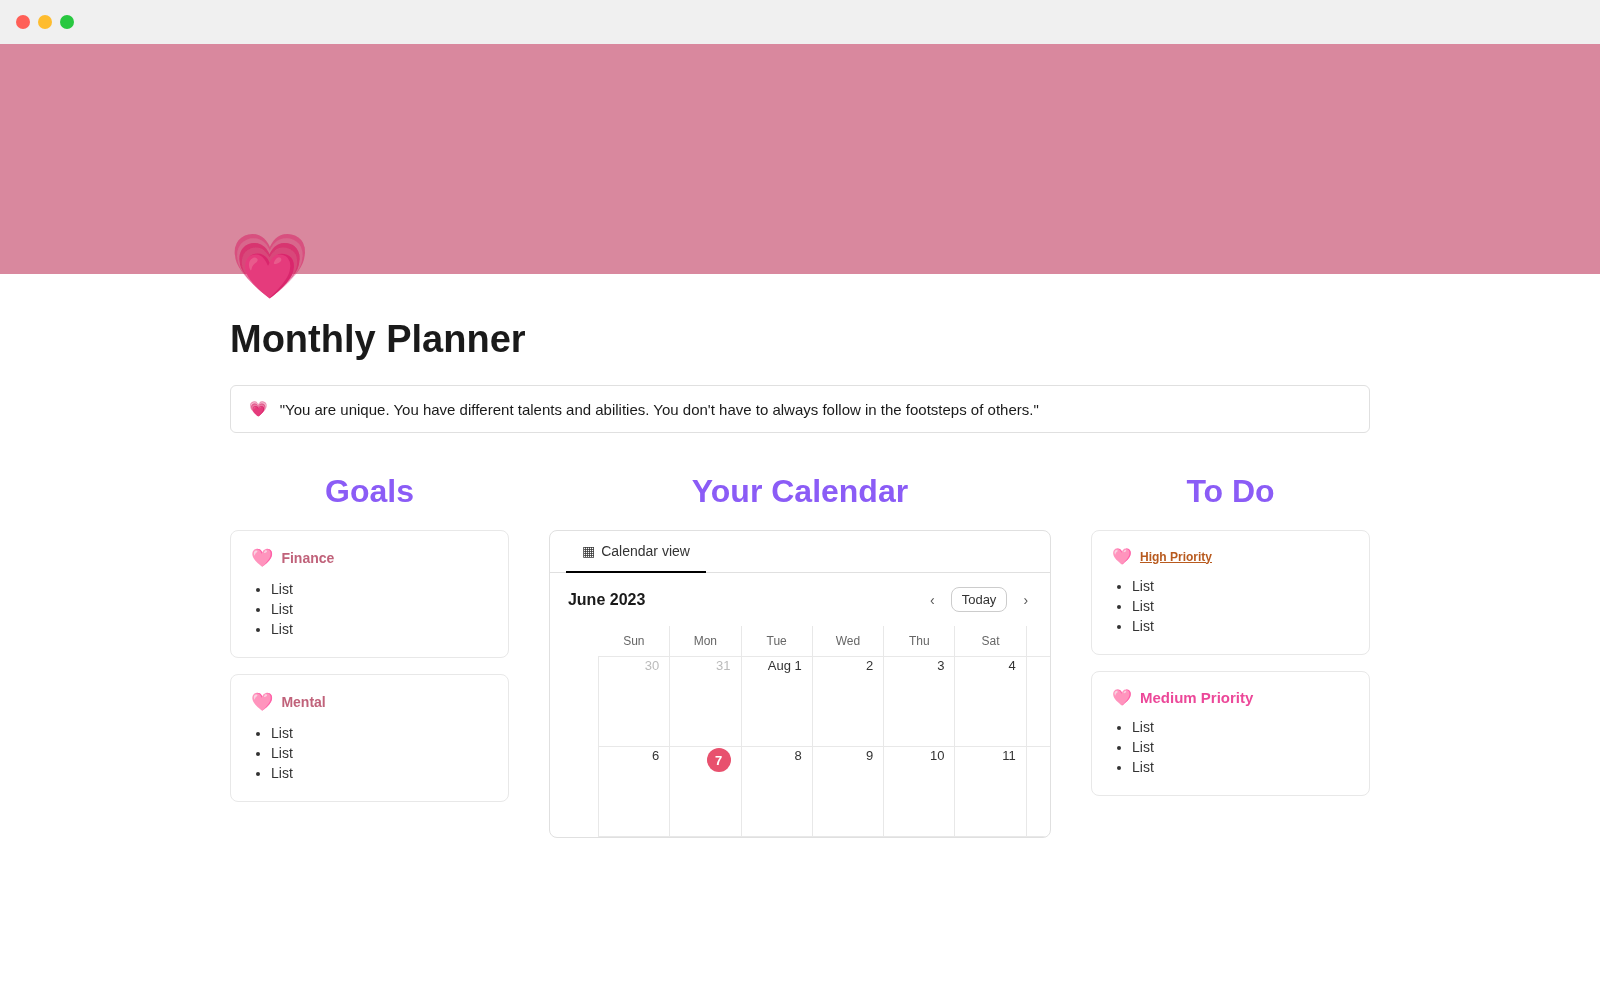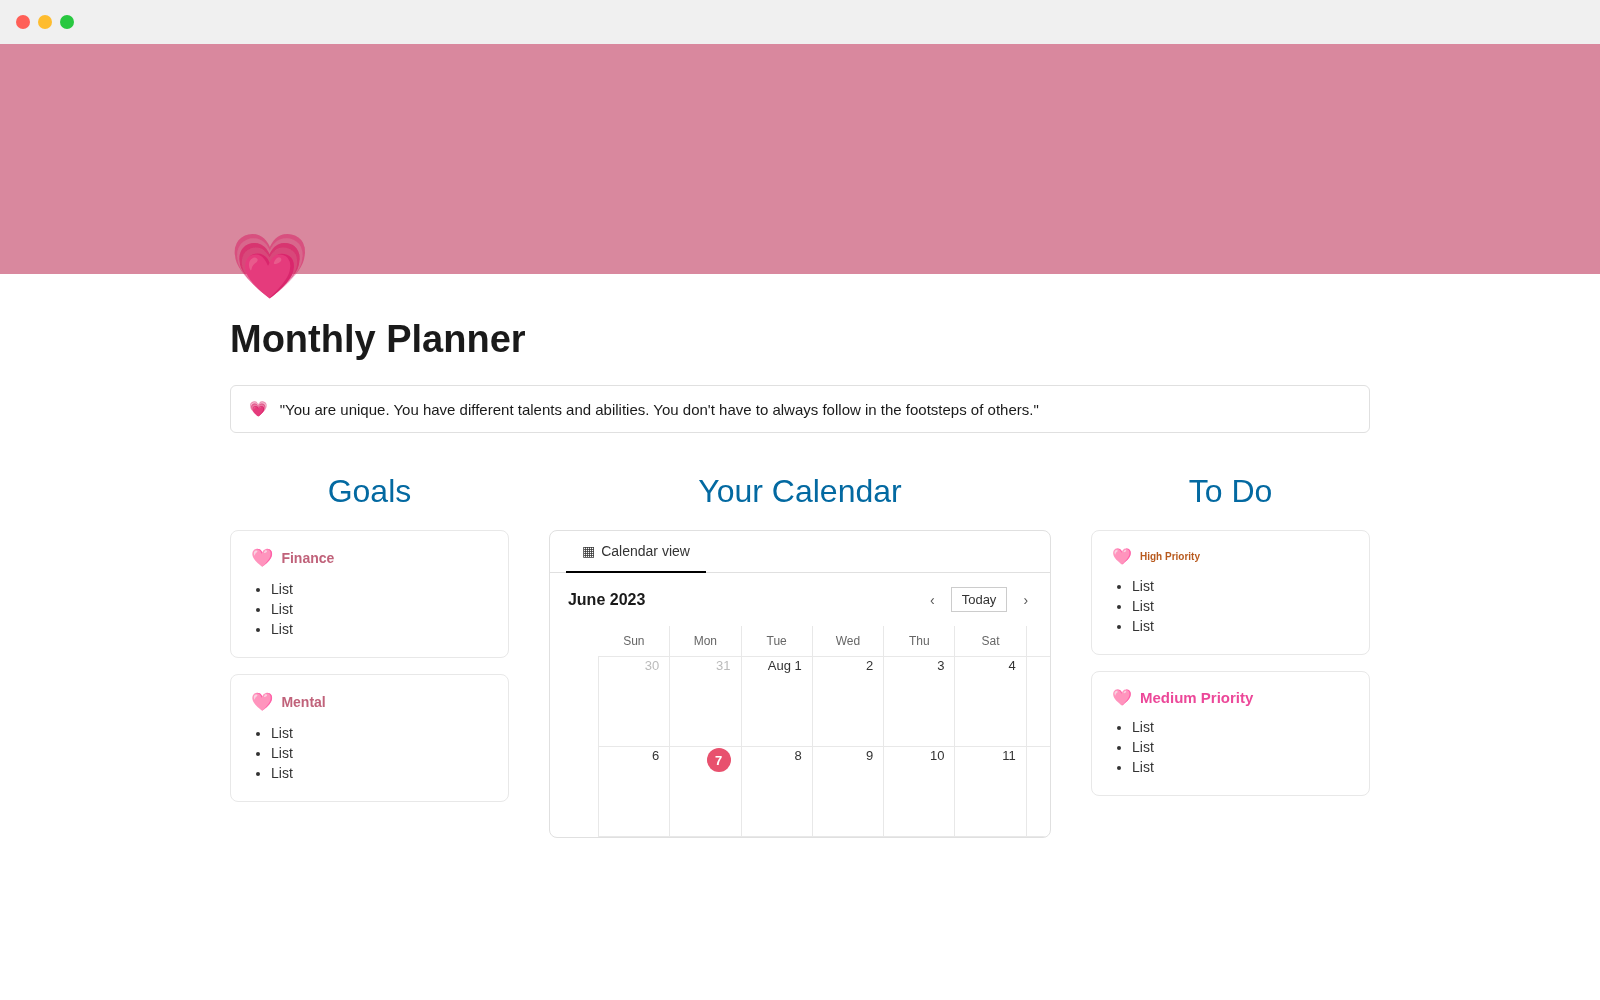--- a/index.html
+++ b/index.html
@@ -66,22 +66,22 @@
     
     .columns {
       display: grid;
       grid-template-columns: 1fr 1.8fr 1fr;
       gap: 40px;
       align-items: start;
     }
 
     .section-title {
       font-size: 32px;
-      font-weight: 400;
-      color: #0369a1;
+      font-weight: 700;
+      color: #8b5cf6;
       text-align: center;
       margin-bottom: 20px;
     }
 
     
     .card {
       border: 1px solid #e8e8e8;
       border-radius: 8px;
       padding: 16px 20px;
       margin-bottom: 16px;
@@ -163,21 +163,21 @@
 
     .calendar-nav {
       display: flex;
       align-items: center;
       gap: 12px;
     }
 
     .today-btn {
       font-size: 13px;
       border: 1px solid #ccc;
-      border-radius: 0;
+      border-radius: 8px;
       padding: 4px 10px;
       background: #fff;
       cursor: pointer;
       color: #333;
     }
 
     .nav-arrow {
       cursor: pointer;
       color: #555;
       font-size: 14px;
@@ -240,23 +240,24 @@
     }
 
     .todo-card-header {
       display: flex;
       align-items: center;
       gap: 8px;
       margin-bottom: 12px;
     }
 
     .high-priority-title {
-      font-size: 10px;
+      font-size: 12px;
       font-weight: 700;
       color: #b85a1e;
+      text-decoration: underline;
     }
 
     .medium-priority-title {
       font-size: 15px;
       font-weight: 700;
       color: #ec4899;
     }
 
     .todo-card ul {
       list-style: disc;

